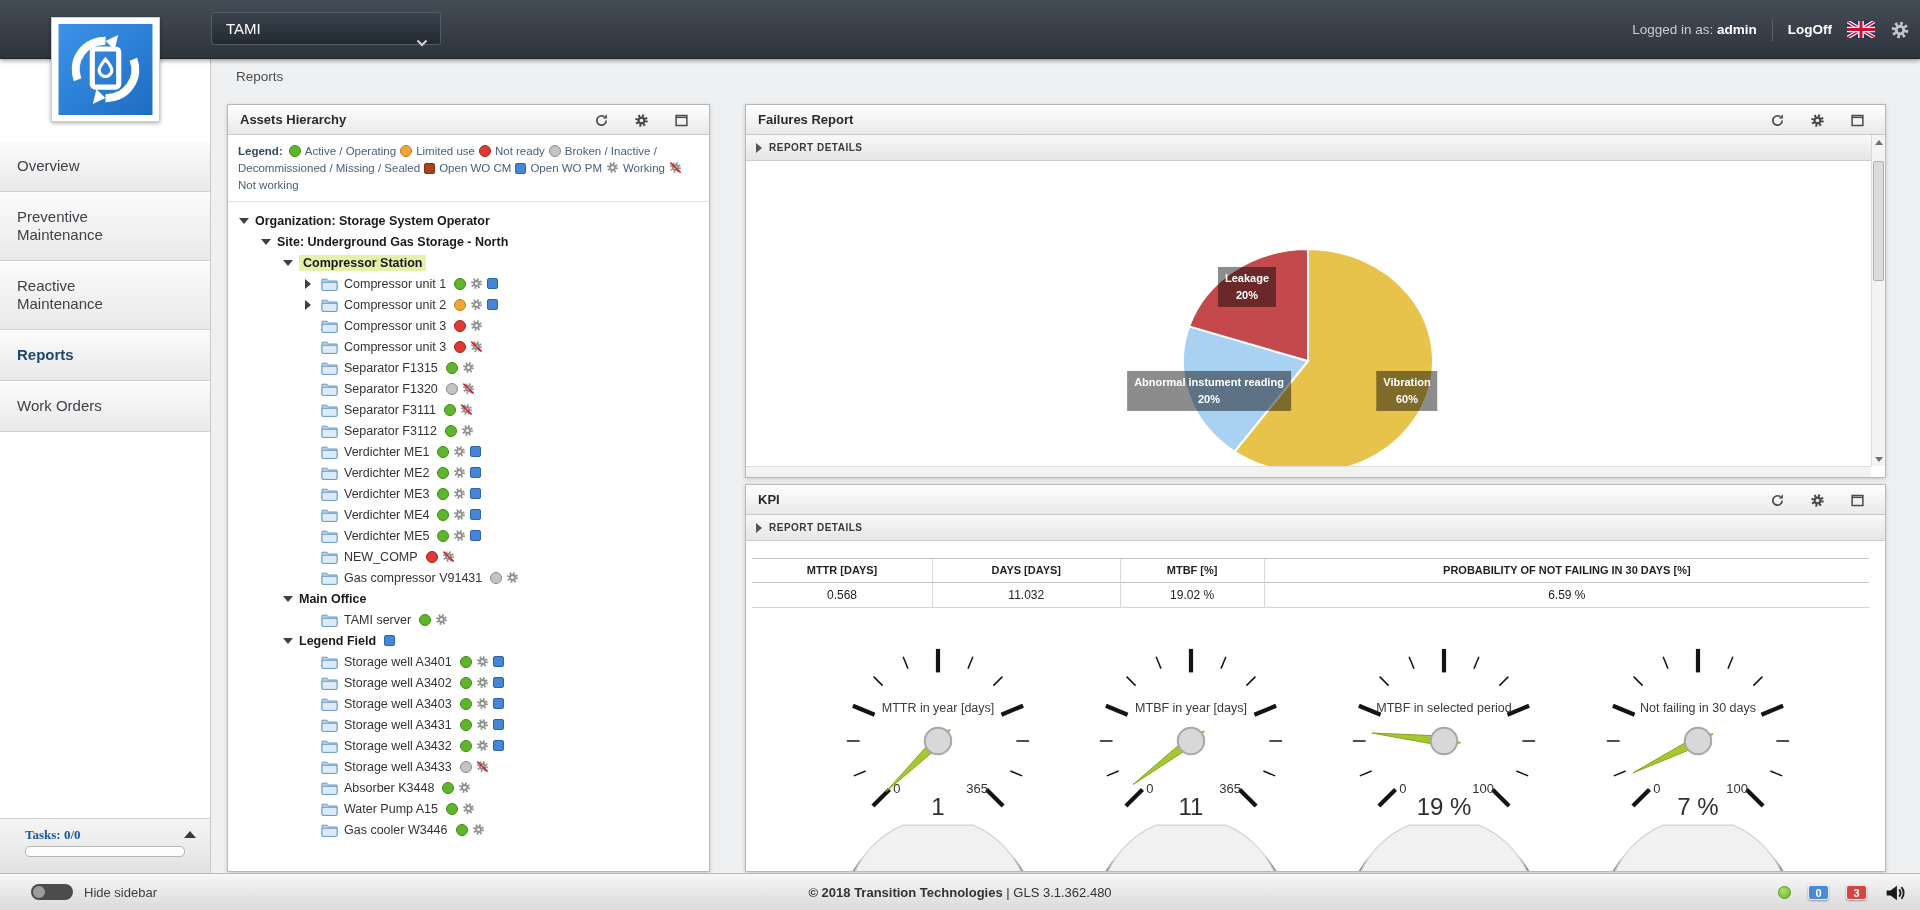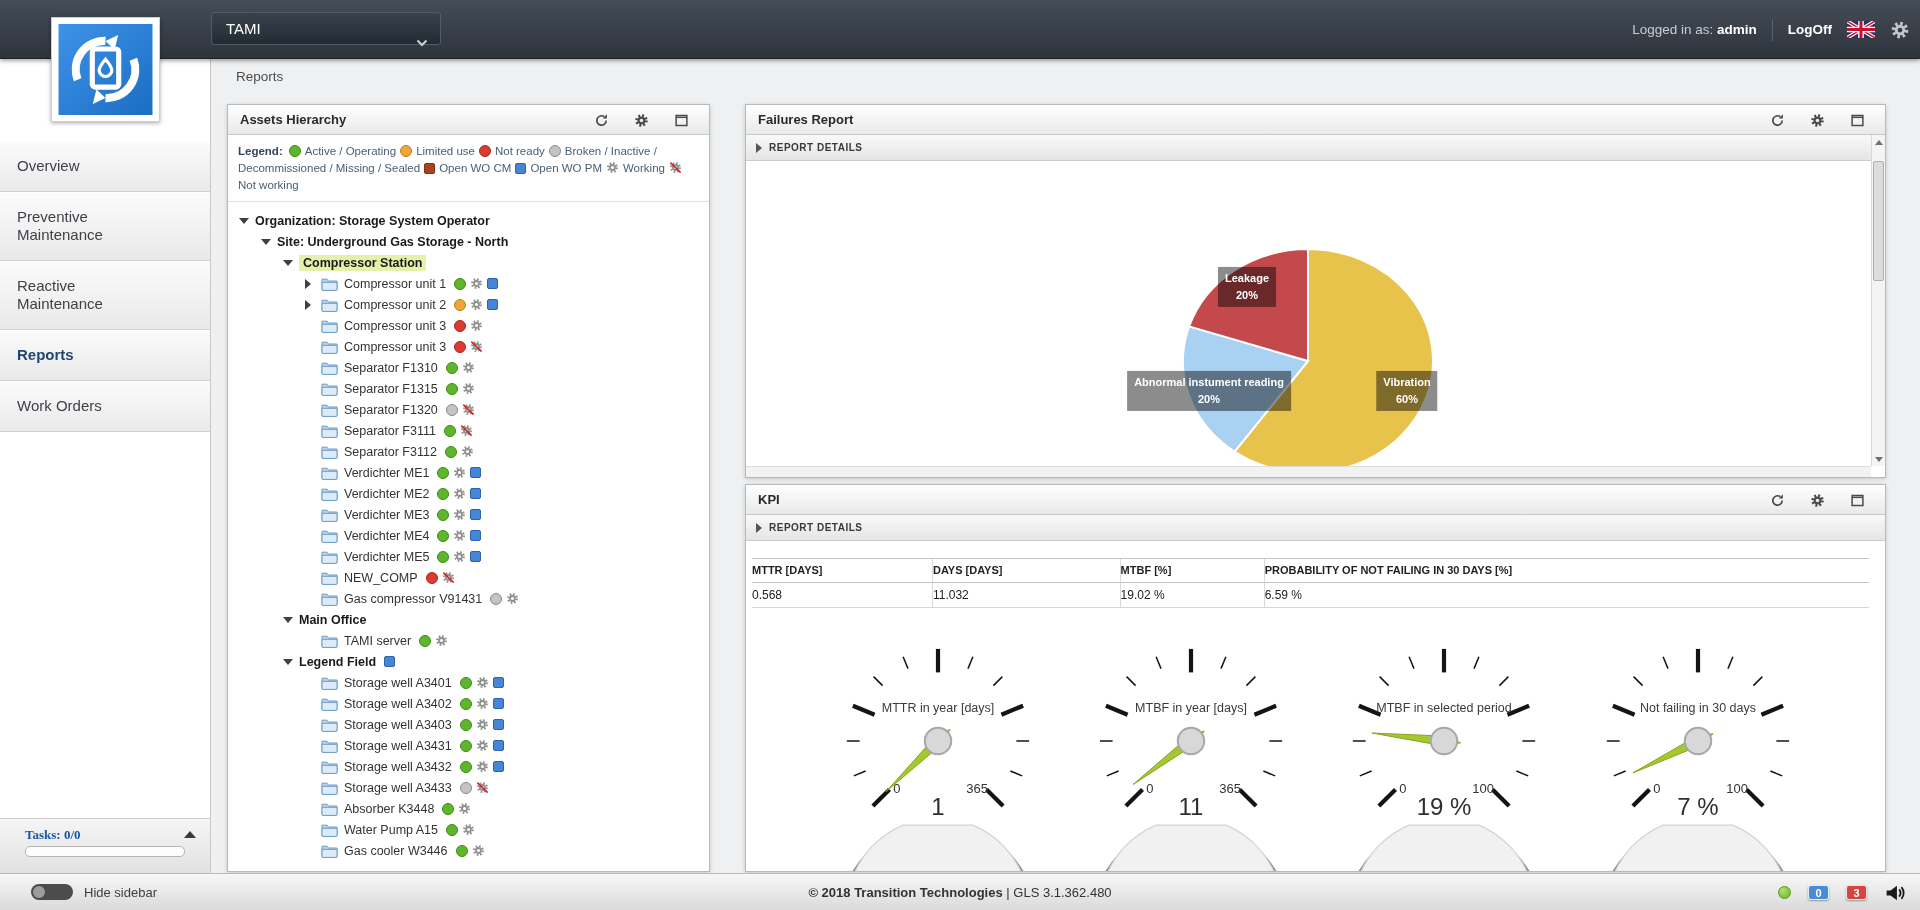--- a/index.html
+++ b/index.html
@@ -101,21 +101,21 @@
   .vscroll .thumb { position:absolute; left:1px; width:11px; top:26px; height:120px;
     background:#dcdcdd; border:1px solid #b0b0b2; border-radius:2px; }
   .tri-u { width:0;height:0;border-left:4px solid transparent;border-right:4px solid transparent;border-bottom:5px solid #707070; }
   .tri-d { width:0;height:0;border-left:4px solid transparent;border-right:4px solid transparent;border-top:5px solid #707070; }
   .hscroll { position:absolute; left:0; right:14px; bottom:0; height:11px; background:#f2f2f3;
     border-top:1px solid #ddd; cursor:pointer; }
 
   
   .kpi-table { position:absolute; left:6px; right:16px; top:73px; border-top:1px solid #c4c4c4; }
   .kpi-row { display:grid; grid-template-columns:16.2% 16.8% 12.9% 54.1%; }
-  .kpi-row > div { border-right:1px solid #d8d8d8; }
+  .kpi-row > div { text-align:center; border-right:1px solid #d8d8d8; }
   .kpi-row > div:last-child { border-right:none; }
   .kpi-row.hrow > div { font-size:11px; font-weight:bold; color:#1f1f1f; line-height:23px;
     border-bottom:1px solid #c4c4c4; }
   .kpi-row.vrow > div { font-size:12px; color:#222; line-height:24px; border-bottom:1px solid #d6d6d6; }
 
   #gauges-svg { position:absolute; left:0; top:0; }
 
   
   .footer { position:absolute; left:0; bottom:0; width:1920px; height:37px;
     background:linear-gradient(#f7f7f7,#dadada); border-top:1px solid #b9b9b9; z-index:25; }
@@ -381,42 +381,20 @@
           </span>
           <span class="tl">Compressor unit 3</span>
           <span class="sticons">
             <span class="st-dot" style="background:#dd3a33;border-color:#a82420;"></span>
             <span style="display:inline-flex;">
               <svg width="13" height="13" viewBox="0 0 16 16">
     <circle cx="8" cy="8" r="5.3" fill="none" stroke="#8f8f8f" stroke-width="2.7" stroke-dasharray="2.08 2.08"></circle>
     <circle cx="8" cy="8" r="4.2" fill="#8f8f8f"></circle>
     <circle cx="8" cy="8" r="1.9" fill="#fff"></circle>
     <line x1="2.2" y1="2.6" x2="13.8" y2="13.6" stroke="#d22222" stroke-width="2" stroke-linecap="round"></line>
-  </svg>
-            </span>
-          </span>
-        </div>
-        <div class="tr">
-          <span class="sp" style="width:67px"></span>
-          <span class="exp"></span>
-          <span class="fold">
-            <svg width="17" height="14" viewBox="0 0 17 14">
-    <path d="M1 2.2h5l1.4 1.8H16v8.4c0 .6-.4 1-1 1H2c-.6 0-1-.4-1-1z" fill="#b8d4ee" stroke="#6f9cc6"></path>
-    <path d="M1 5.3h15v7.1c0 .6-.4 1-1 1H2c-.6 0-1-.4-1-1z" fill="#dcebf9" stroke="#6f9cc6"></path>
-  </svg>
-          </span>
-          <span class="tl">Separator F1310</span>
-          <span class="sticons">
-            <span class="st-dot" style="background:#5fb52c;border-color:#3e8c12;"></span>
-            <span style="display:inline-flex;">
-              <svg width="13" height="13" viewBox="0 0 16 16">
-    <circle cx="8" cy="8" r="5.3" fill="none" stroke="#8f8f8f" stroke-width="2.7" stroke-dasharray="2.08 2.08"></circle>
-    <circle cx="8" cy="8" r="4.2" fill="#8f8f8f"></circle>
-    <circle cx="8" cy="8" r="1.9" fill="#fff"></circle>
-
   </svg>
             </span>
           </span>
         </div>
         <div class="tr">
           <span class="sp" style="width:67px"></span>
           <span class="exp"></span>
           <span class="fold">
             <svg width="17" height="14" viewBox="0 0 17 14">
     <path d="M1 2.2h5l1.4 1.8H16v8.4c0 .6-.4 1-1 1H2c-.6 0-1-.4-1-1z" fill="#b8d4ee" stroke="#6f9cc6"></path>

